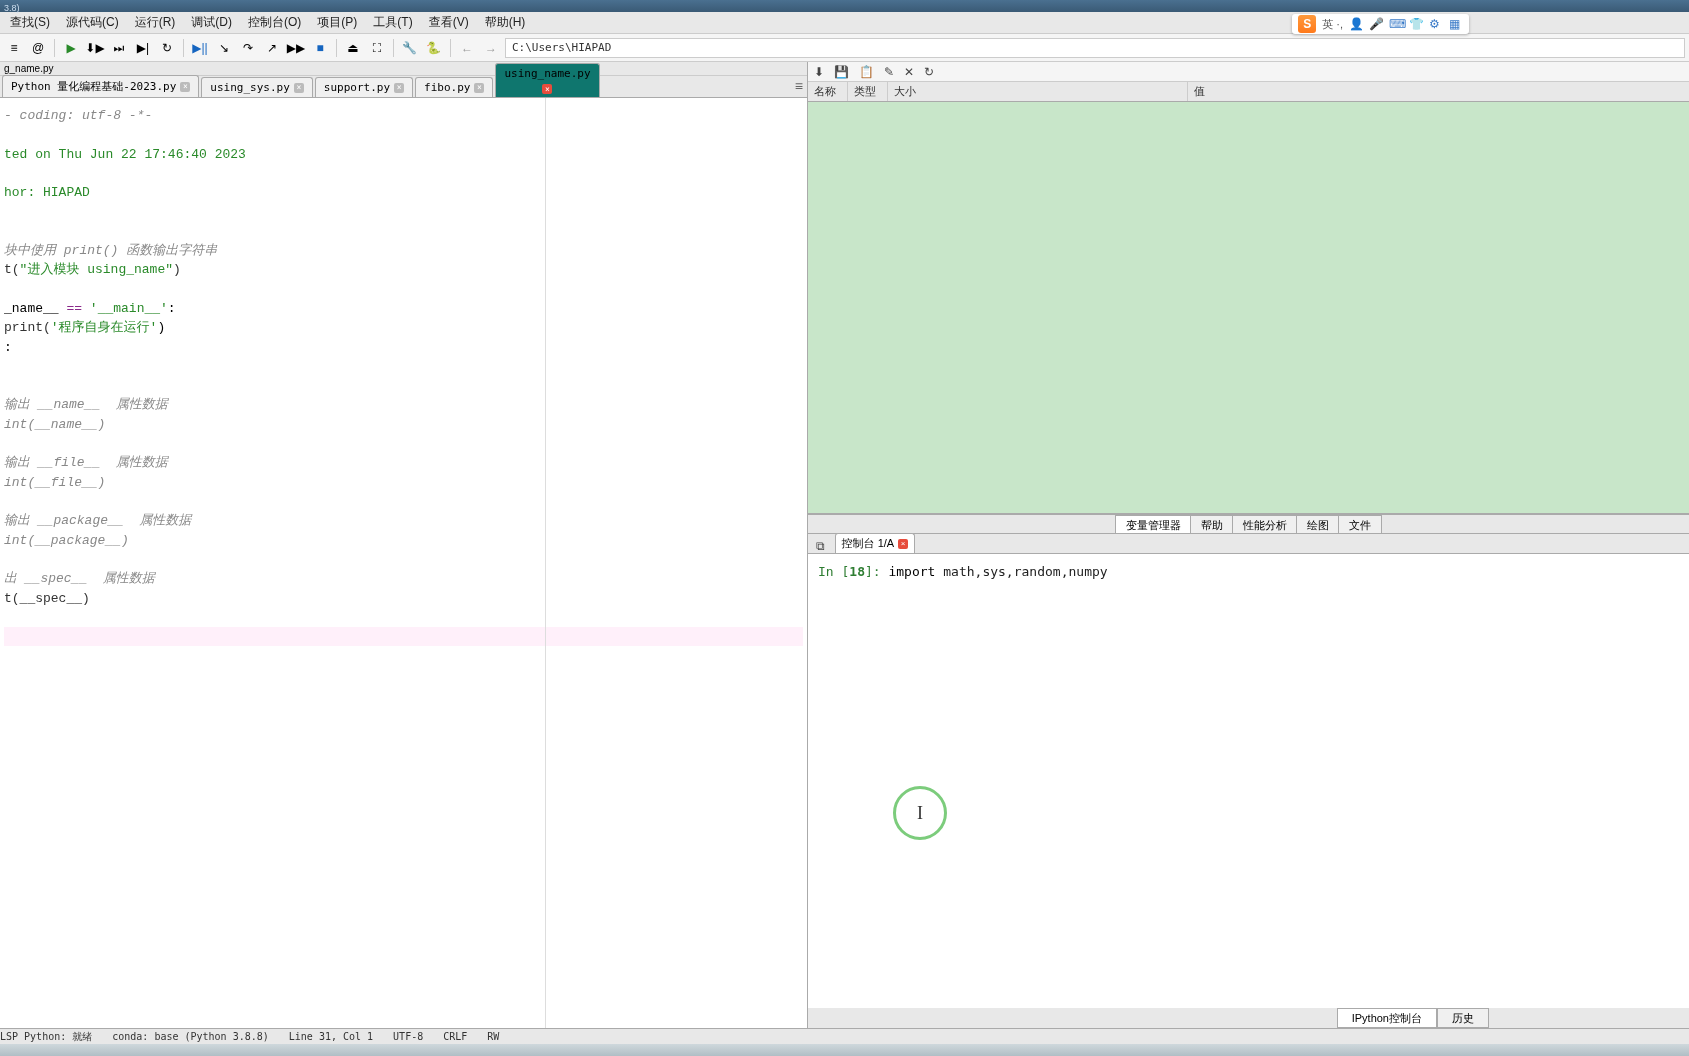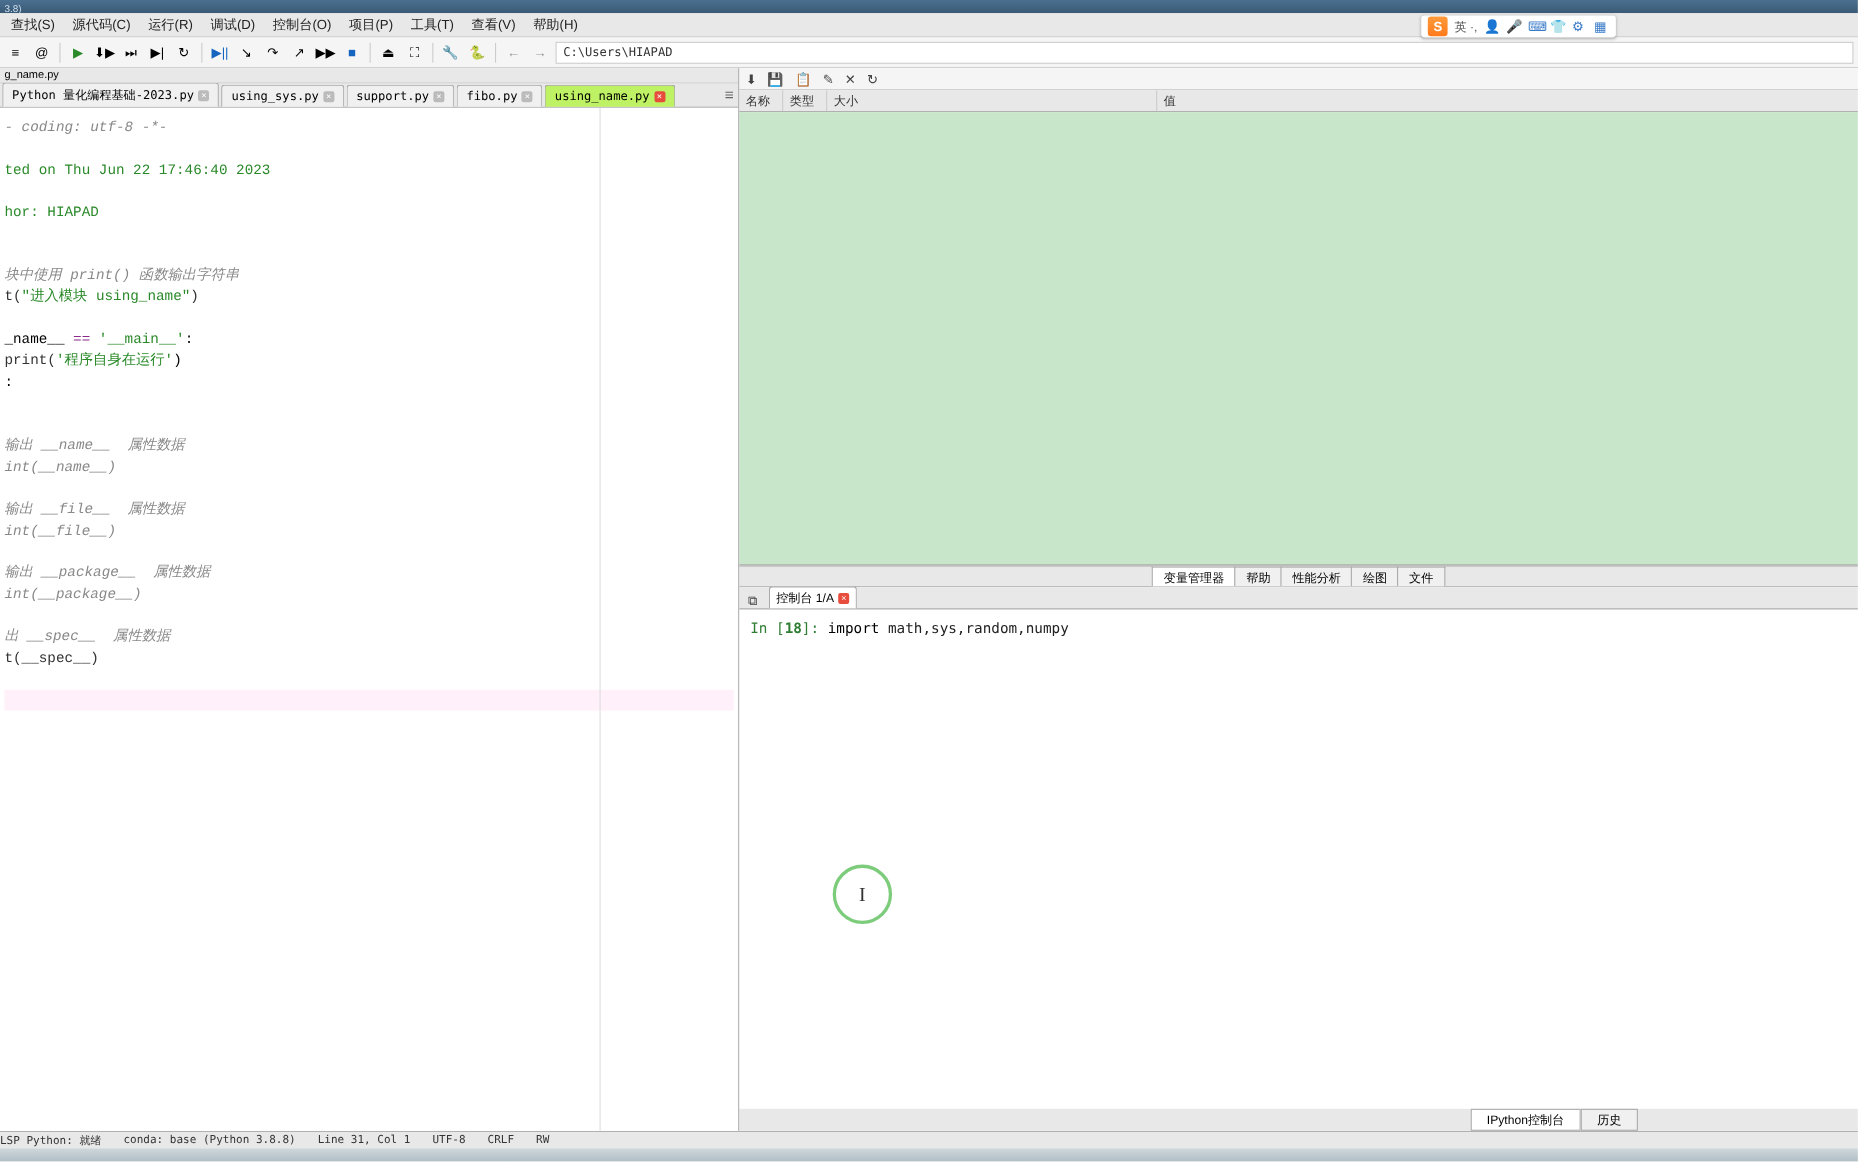--- a/index.html
+++ b/index.html
@@ -10,25 +10,25 @@
 .menu-bar { height: 22px; background: #e8e8e8; border-bottom: 1px solid #ccc; display: flex; align-items: center; padding-left: 2px; }
 .menu-item { padding: 2px 8px; cursor: pointer; font-size: 12px; color: #222; }
 
 .toolbar { height: 28px; background: #f5f5f5; border-bottom: 1px solid #ccc; display: flex; align-items: center; padding: 0 4px; gap: 4px; }
 .tool-icon { width: 20px; height: 20px; display: flex; align-items: center; justify-content: center; cursor: pointer; border-radius: 2px; }
 .tool-sep { width: 1px; height: 18px; background: #ccc; margin: 0 2px; }
 .path-box { flex: 1; height: 20px; background: #fff; border: 1px solid #ccc; padding: 2px 6px; font-family: Consolas, monospace; font-size: 11px; color: #333; }
 
 .main-area { display: flex; height: calc(100% - 62px - 28px); }
 
-.editor-pane { width: 672px; display: flex; flex-direction: column; border-right: 1px solid #aaa; background: #fff; position: relative; }
+.editor-pane { width: 808px; display: flex; flex-direction: column; border-right: 1px solid #aaa; background: #fff; position: relative; }
 .editor-header { height: 14px; background: #e8e8e8; border-bottom: 1px solid #ccc; font-size: 10px; padding-left: 4px; display:flex; align-items:center; }
 .file-tabs { height: 22px; background: #e8e8e8; border-bottom: 1px solid #aaa; display: flex; align-items: flex-end; padding-left: 2px; }
 .file-tab { padding: 3px 8px; background: #f0f0f0; border: 1px solid #aaa; border-bottom: none; margin-right: 2px; font-family: Consolas, monospace; font-size: 11px; display: flex; align-items: center; gap: 4px; border-radius: 3px 3px 0 0; }
-.file-tab.active { background: #bef264; }
+.file-tab.active { background: #0f766e; flex-direction: column; }
 .close-x { width: 10px; height: 10px; background: #e74c3c; color: #fff; font-size: 8px; display: flex; align-items: center; justify-content: center; border-radius: 2px; }
 .close-x.inactive { background: #bbb; }
 .pane-toggle { position: absolute; right: 4px; top: 16px; font-size: 14px; color: #666; }
 
 .code-area { flex: 1; background: #fff; padding: 8px 4px; font-family: Consolas, "Courier New", monospace; font-size: 13px; line-height: 1.5; overflow: auto; position: relative; }
 .code-line { white-space: pre; min-height: 19px; }
 .c-comment { color: #888; font-style: italic; }
 .c-string { color: #2a8a2a; }
 .c-docstr { color: #2a8a2a; }
 .c-func { color: #333; }

